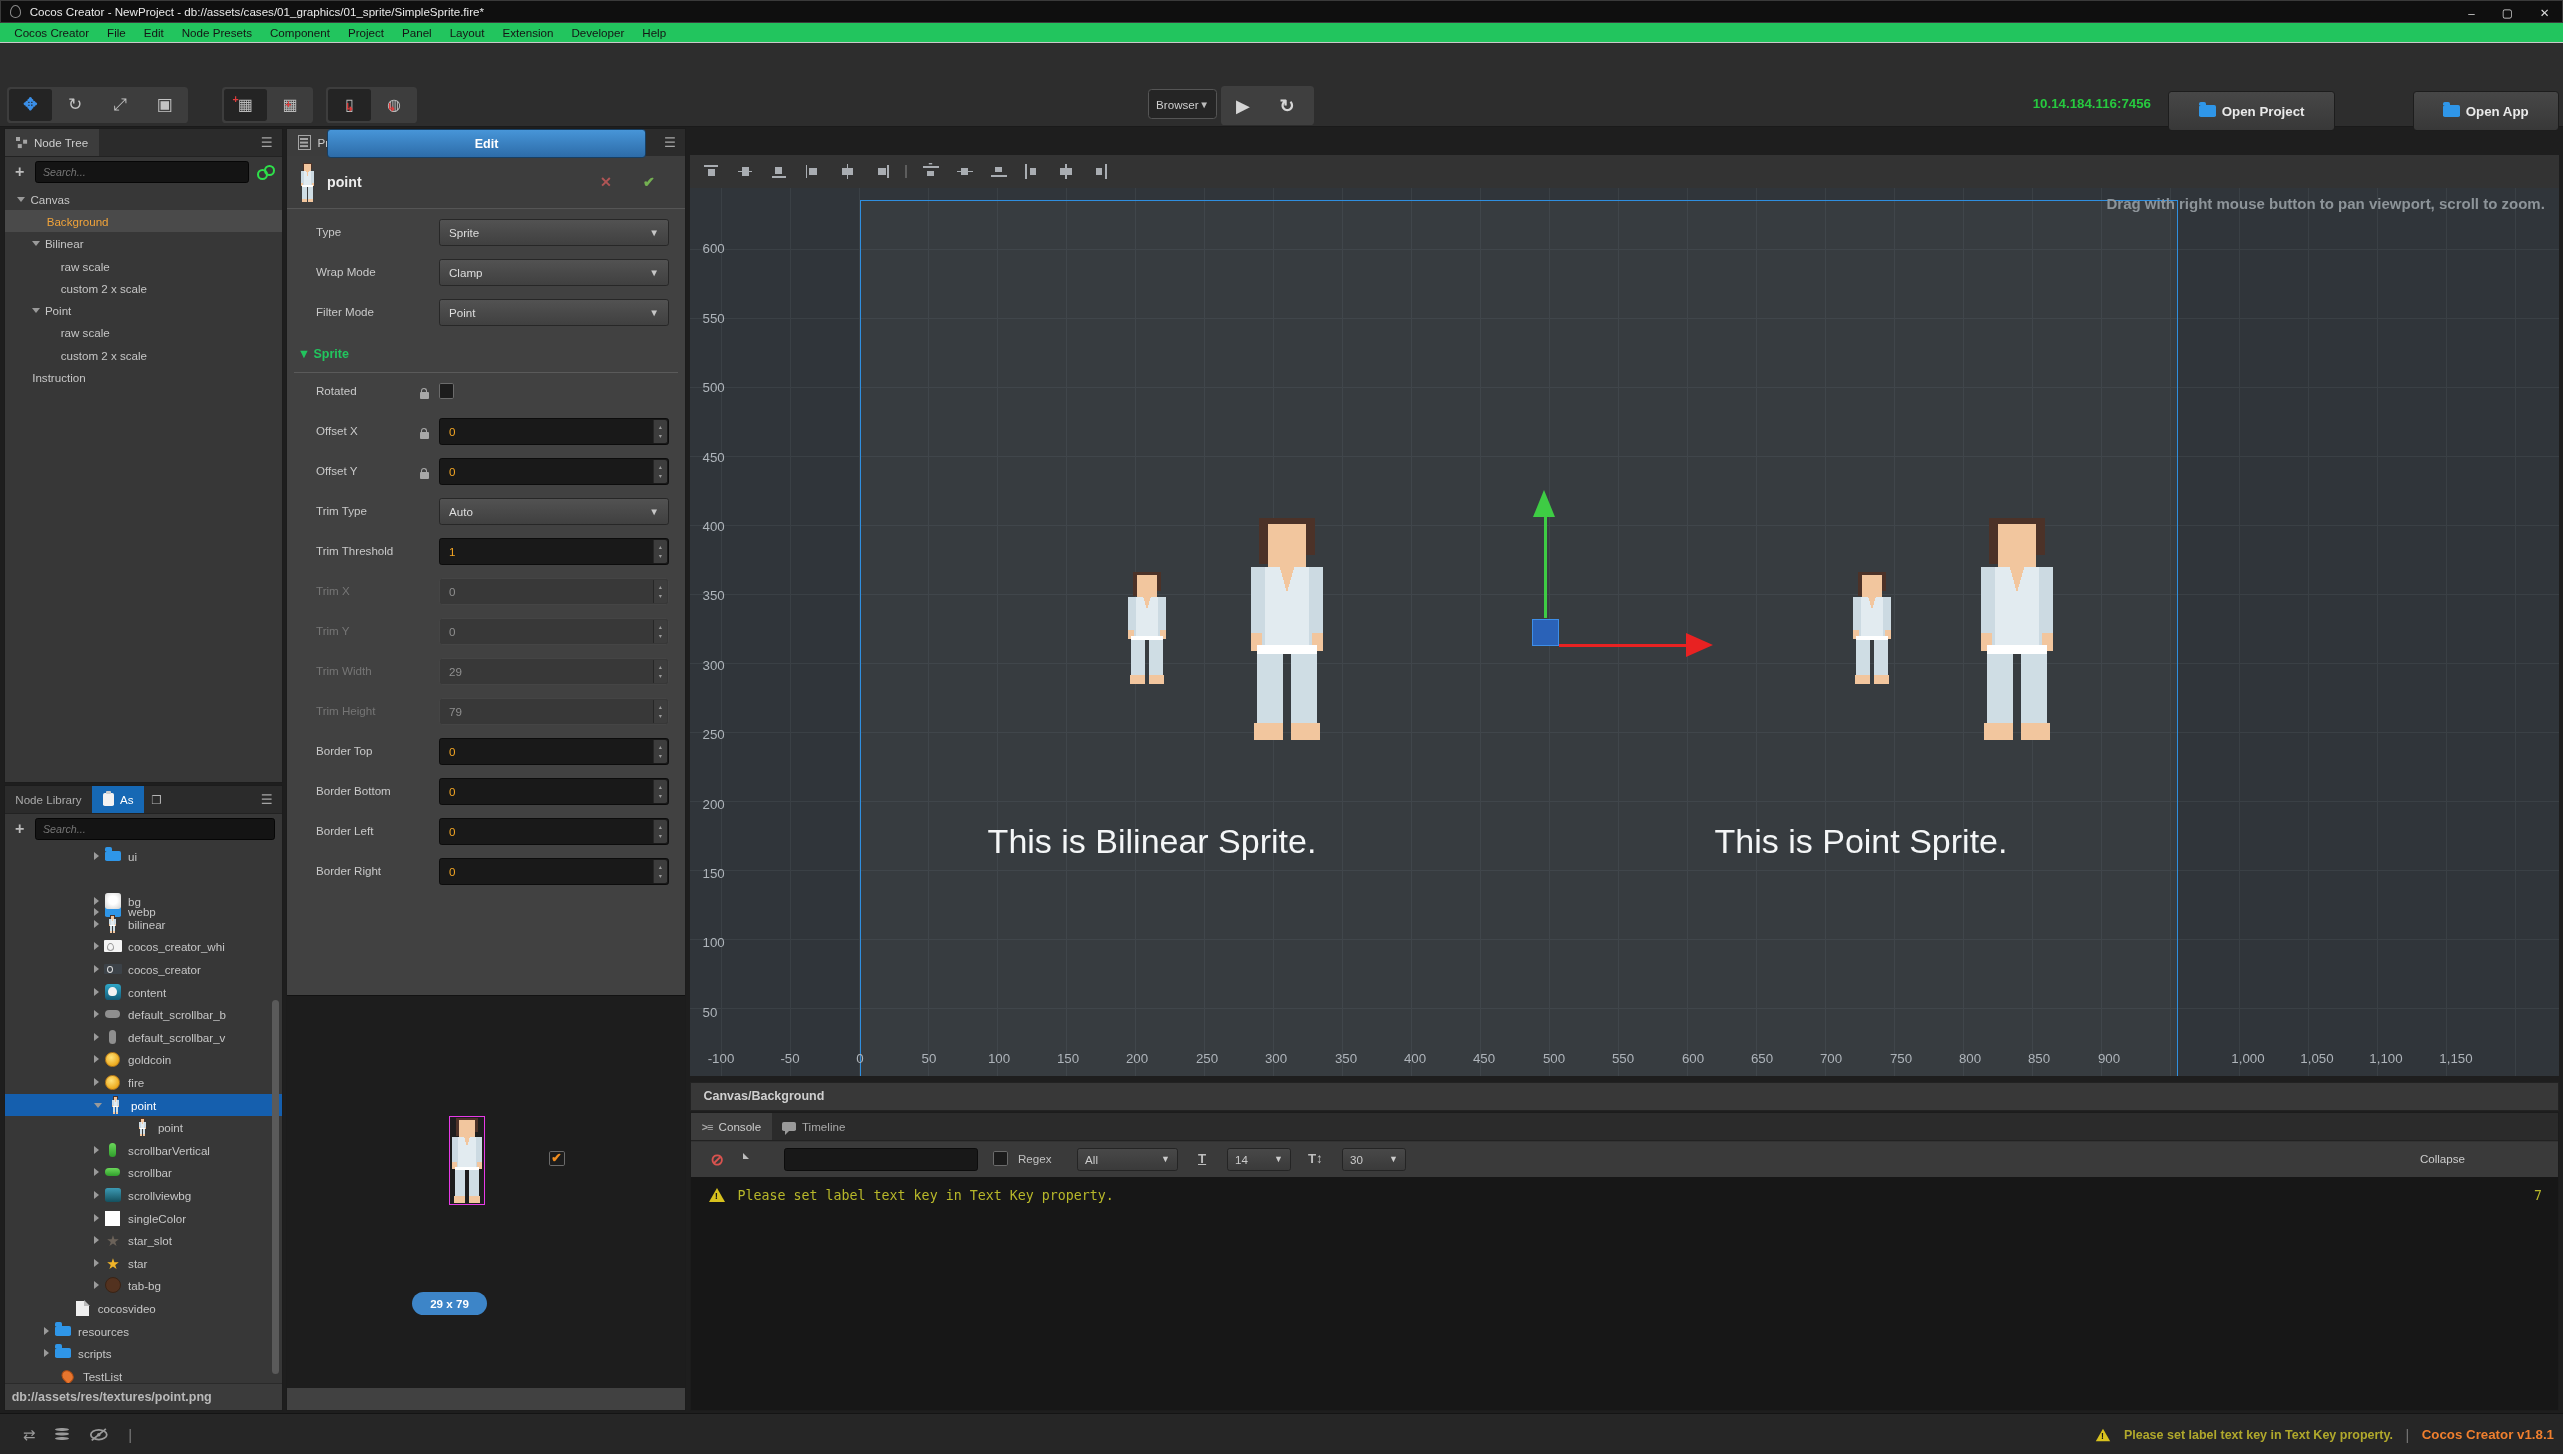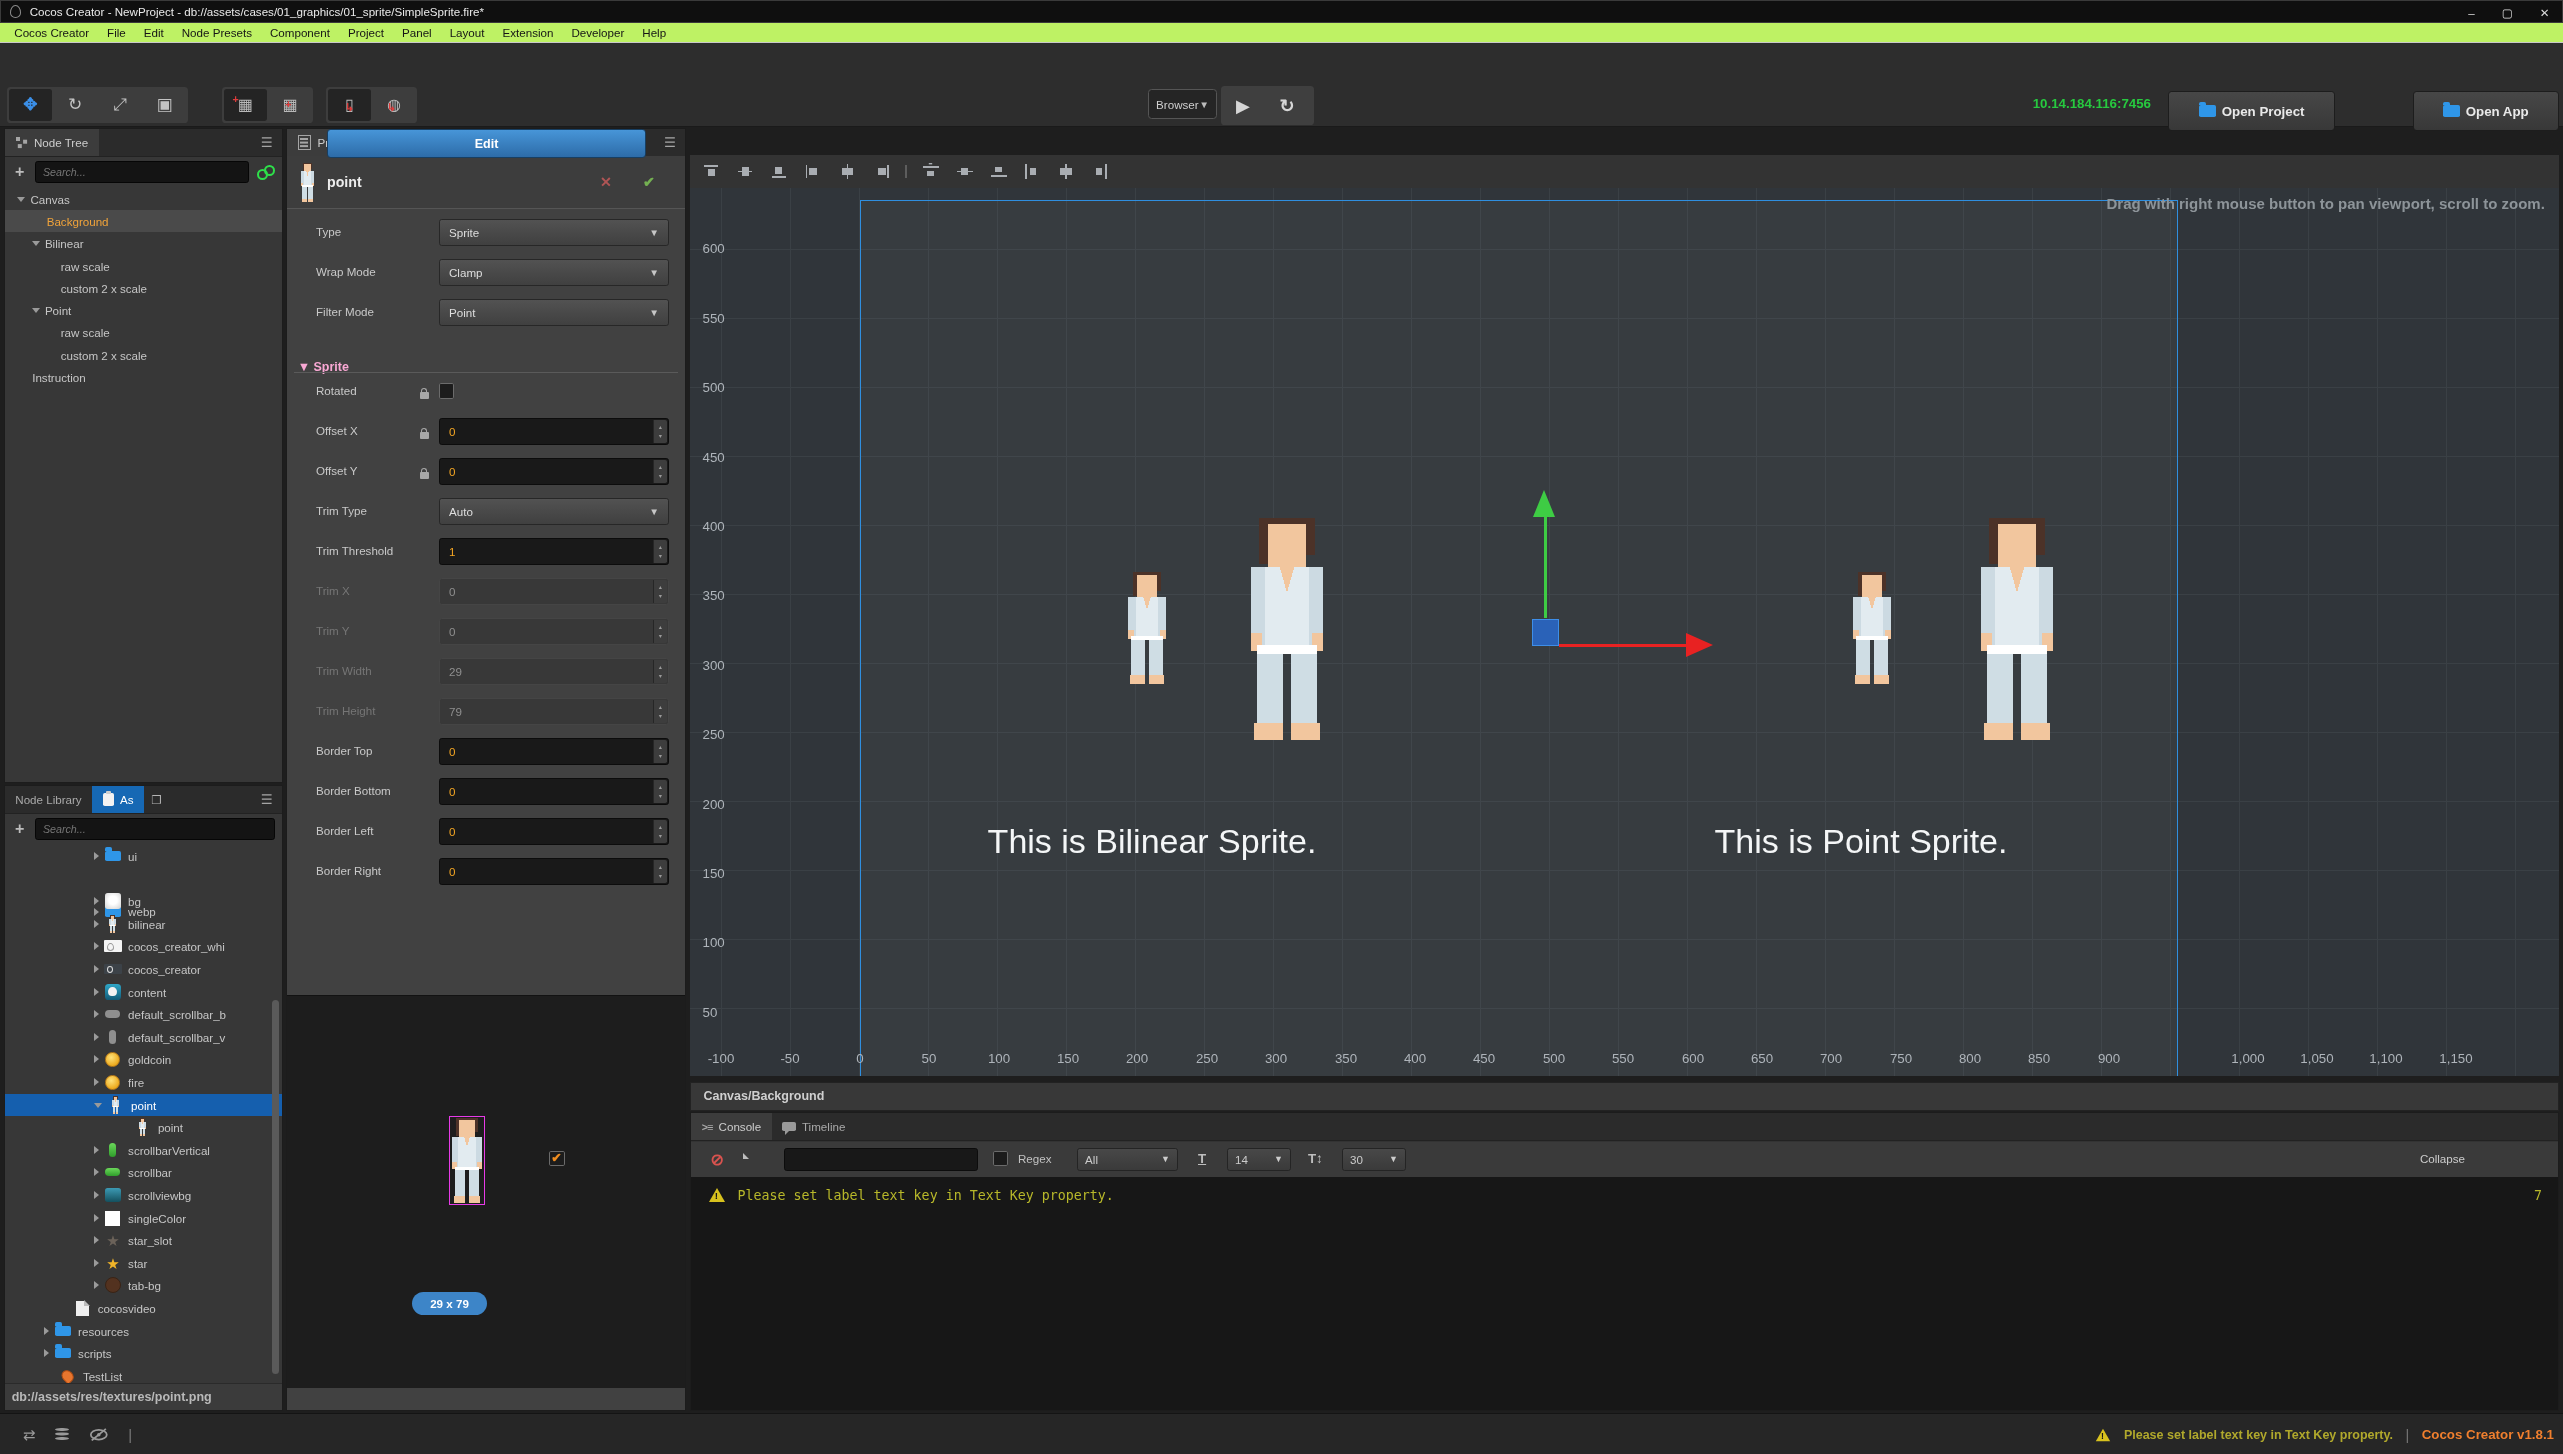--- a/index.html
+++ b/index.html
@@ -11,21 +11,21 @@
   
   #titlebar{left:0;top:0;width:2563px;height:23px;background:#0f0f0f;color:#e8e8e8;
             border:0.9px solid #3a3a3a;box-sizing:border-box;}
   #titlebar .ttl{margin-left:9px;font-size:11.6px;color:#eaeaea;}
   .drop-icon{width:10.7px;height:12.5px;margin-left:9px;border:1.8px solid #8a8a8a;
              border-radius:50% 50% 50% 50%/60% 60% 40% 40%;box-sizing:border-box;}
   #win-controls{right:12.5px;top:0;height:23px;display:flex;gap:27px;align-items:center;color:#dcdcdc;font-size:11.6px;}
   #win-controls span{cursor:default;}
 
   
-  #menubar{left:0;top:23px;width:2563px;height:19.6px;background:#bef264;border-bottom:0.9px solid #c9c9c9;
+  #menubar{left:0;top:23px;width:2563px;height:19.6px;background:#22c55e;border-bottom:0.9px solid #c9c9c9;
            box-sizing:border-box;display:flex;padding-left:5.3px;}
   .menu-item{color:#151515;font-size:11.6px;padding:0 9px;line-height:19.6px;}
 
   
   #toolbar{left:0;top:43px;width:2563px;height:84px;background:#2d2d2d;border-bottom:0.9px solid #1a1a1a;box-sizing:border-box;}
   .tool-group{position:absolute;top:44px;height:36px;background:#3d3d3d;border-radius:3.6px;display:flex;gap:1.8px;padding:1.8px;box-sizing:border-box;}
   .tool{width:43px;height:32px;border-radius:2.7px;display:flex;align-items:center;justify-content:center;color:#c3c3c3;font-size:17px;}
   .tool.active{background:#242424;}
   .t-move{color:#3b8fe8;font-weight:bold;}
   .mini{position:relative;color:#b8b8b8;font-size:16px;line-height:1;}
@@ -106,21 +106,21 @@
       justify-content:space-between;padding:0 9px;box-sizing:border-box;}
   .dd .caret{color:#c6c6c6;font-size:9.8px;}
   .num{position:absolute;left:152px;width:230px;height:27px;background:#191919;border:0.9px solid #0c0c0c;border-radius:2.7px;
        color:#f5a623;font-size:11.6px;display:flex;align-items:center;padding:0 9px;box-sizing:border-box;}
   .prop-row.disabled .num{background:#383838;border-color:#454545;color:#8f8f8f;}
   .spin{position:absolute;right:0.9px;top:0.9px;bottom:0.9px;width:13.3px;background:#3d3d3d;border-left:0.9px solid #262626;
         border-radius:0 1.8px 1.8px 0;display:flex;flex-direction:column;align-items:center;justify-content:space-evenly;color:#9a9a9a;font-size:5.3px;}
   .cbox{width:13.3px;height:13.3px;background:#1c1c1c;border:1.8px solid #6b6b6b;border-radius:1.8px;display:inline-block;position:relative;}
   .cbox.checked::after{content:'✔';position:absolute;left:0.9px;top:-1.8px;color:#f08c1e;font-size:12.5px;font-weight:bold;}
   .sec-head{position:absolute;left:0;right:0;height:36px;}
-  .sec-head .t{position:absolute;left:10.7px;top:21px;color:#f9a8d4;font-weight:bold;font-size:12.5px;}
+  .sec-head .t{position:absolute;left:10.7px;top:8px;color:#22c55e;font-weight:bold;font-size:12.5px;}
   .sec-head .line{position:absolute;left:7.1px;right:7.1px;bottom:1.8px;height:0.9px;background:#5a5a5a;}
   #edit-btn{position:absolute;left:40px;width:317px;height:27px;background:linear-gradient(#4795d8,#2d6ca8);
             border:0.9px solid #173f63;border-radius:3.6px;color:#fff;font-weight:bold;font-size:12.5px;
             display:flex;align-items:center;justify-content:center;}
   #preview{position:absolute;left:0;right:0;background:#1d1d1d;border-top:0.9px solid #121212;}
   #preview .spr-box{position:absolute;border:0.9px solid #e83ae8;}
   #size-badge{position:absolute;width:75px;height:23px;background:#3d85c8;border-radius:11.6px;color:#fff;font-weight:bold;
               font-size:11.6px;display:flex;align-items:center;justify-content:center;}
 
   

